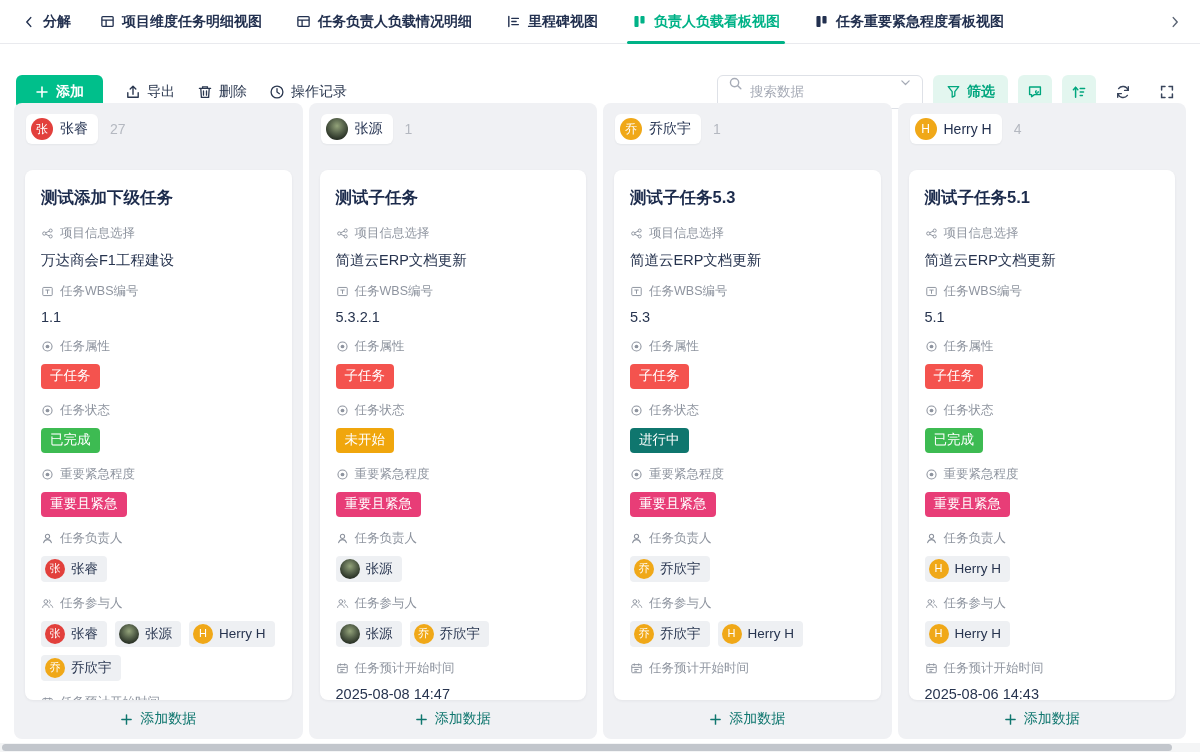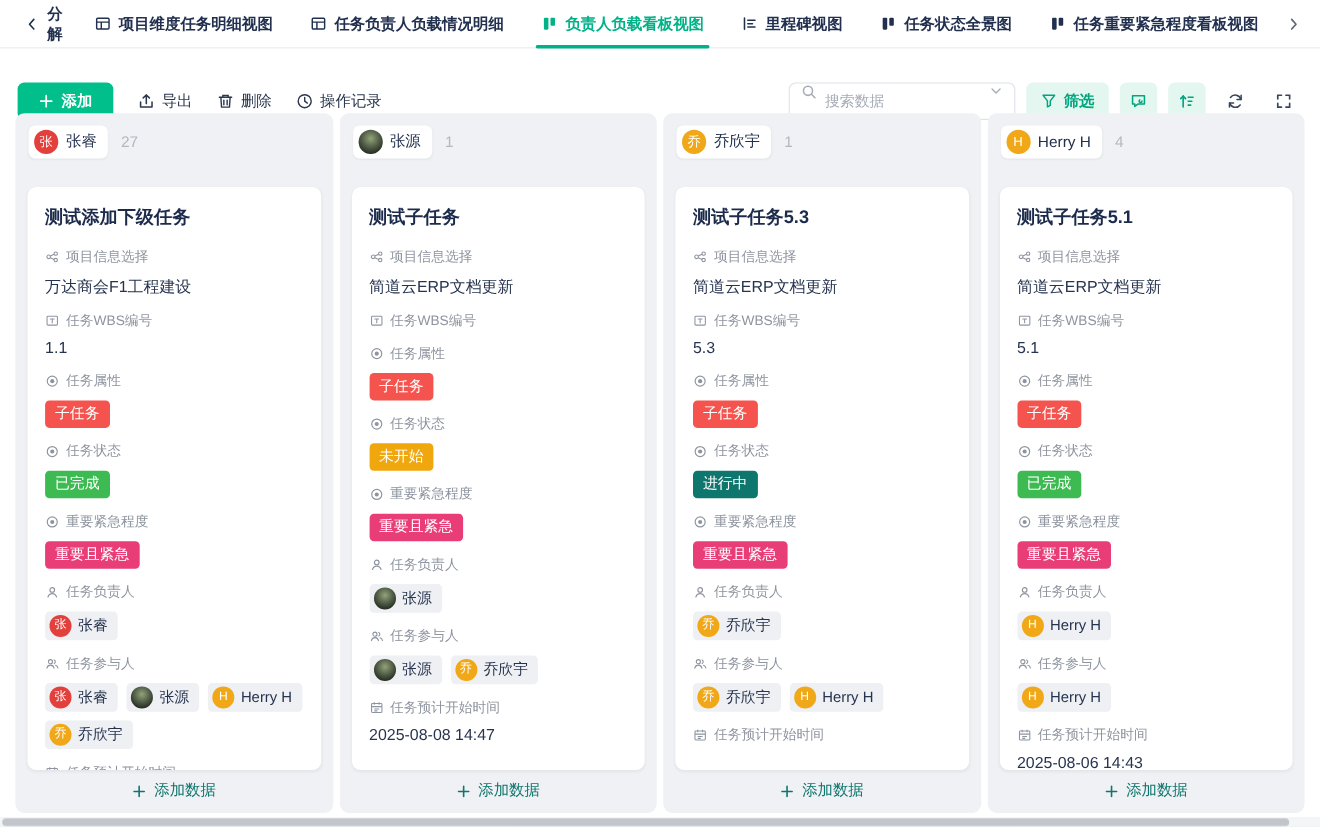--- a/index.html
+++ b/index.html
@@ -96,46 +96,37 @@
       </div>
       <div class="tab">
         <svg class="ic" width="15" height="15" viewBox="0 0 16 16">
           <g fill="none" stroke="currentColor" stroke-width="1.4">
             <rect x="2" y="2.8" width="12" height="10.4" rx="1"></rect>
             <path d="M2 6.5h12M6.5 6.5v6.7"></path>
           </g>
         </svg>
         <span>任务负责人负载情况明细</span>
       </div>
+      <div class="tab">
+        <svg class="ic" width="15" height="15" viewBox="0 0 16 16">
+          <g fill="none" stroke="currentColor" stroke-width="1.5" stroke-linecap="round">
+            <path d="M3 2.6v10.8"></path>
+            <path d="M6.2 4.7h7M6.2 8h4.6M6.2 11.3h7"></path>
+          </g>
+        </svg>
+        <span>里程碑视图</span>
+      </div>
       <div class="tab active">
         <svg class="ic" width="15" height="15" viewBox="0 0 16 16">
           <g fill="currentColor">
             <rect x="2.6" y="2.2" width="4.4" height="11.6" rx="1"></rect>
             <rect x="9" y="2.2" width="4.4" height="7.8" rx="1"></rect>
           </g>
         </svg>
         <span>负责人负载看板视图</span>
-      </div>
-      <div class="tab">
-        <svg class="ic" width="15" height="15" viewBox="0 0 16 16">
-          <g fill="none" stroke="currentColor" stroke-width="1.5" stroke-linecap="round">
-            <path d="M3 2.6v10.8"></path>
-            <path d="M6.2 4.7h7M6.2 8h4.6M6.2 11.3h7"></path>
-          </g>
-        </svg>
-        <span>里程碑视图</span>
-      </div>
-      <div class="tab">
-        <svg class="ic" width="15" height="15" viewBox="0 0 16 16">
-          <g fill="currentColor">
-            <rect x="2.6" y="2.2" width="4.4" height="11.6" rx="1"></rect>
-            <rect x="9" y="2.2" width="4.4" height="7.8" rx="1"></rect>
-          </g>
-        </svg>
-        <span>任务状态全景图</span>
       </div>
       <div class="tab">
         <svg class="ic" width="15" height="15" viewBox="0 0 16 16">
           <g fill="currentColor">
             <rect x="2.6" y="2.2" width="4.4" height="11.6" rx="1"></rect>
             <rect x="9" y="2.2" width="4.4" height="7.8" rx="1"></rect>
           </g>
         </svg>
         <span>任务重要紧急程度看板视图</span>
       </div>
@@ -406,20 +397,21 @@
         <div class="field">
       <div class="f-label">
             <svg class="ic" width="13" height="13" viewBox="0 0 16 16">
               <g fill="none" stroke="currentColor" stroke-width="1.2">
                 <rect x="2.2" y="3" width="11.6" height="10" rx="1"></rect>
                 <path d="M5.4 6.2h5.2M8 6.2v4.6"></path>
               </g>
             </svg>
             <span>任务WBS编号</span>
           </div>
+          <div class="f-value">5.3.2.1</div>
         </div>
         <div class="field">
       <div class="f-label">
             <svg class="ic" width="13" height="13" viewBox="0 0 16 16">
               <g>
                 <circle cx="8" cy="8" r="5.6" fill="none" stroke="currentColor" stroke-width="1.3"></circle>
                 <circle cx="8" cy="8" r="2.3" fill="currentColor"></circle>
               </g>
             </svg>
             <span>任务属性</span>

